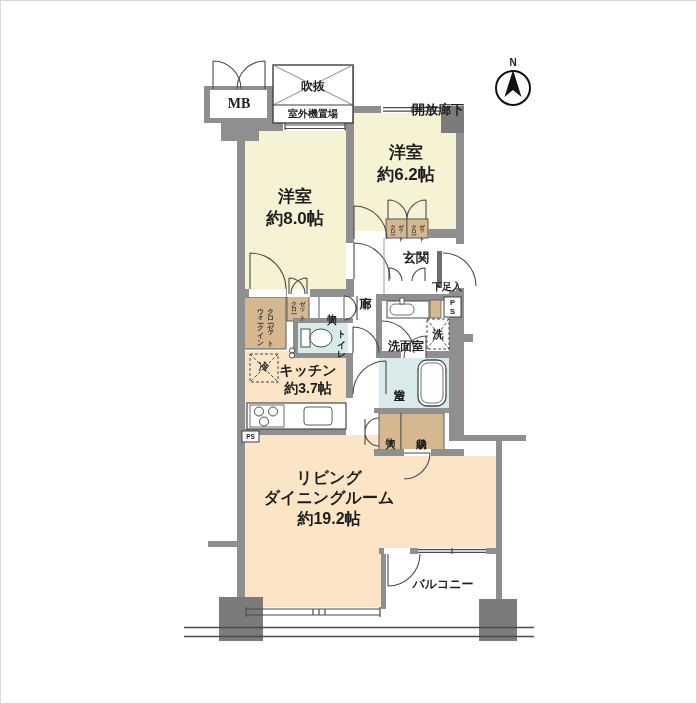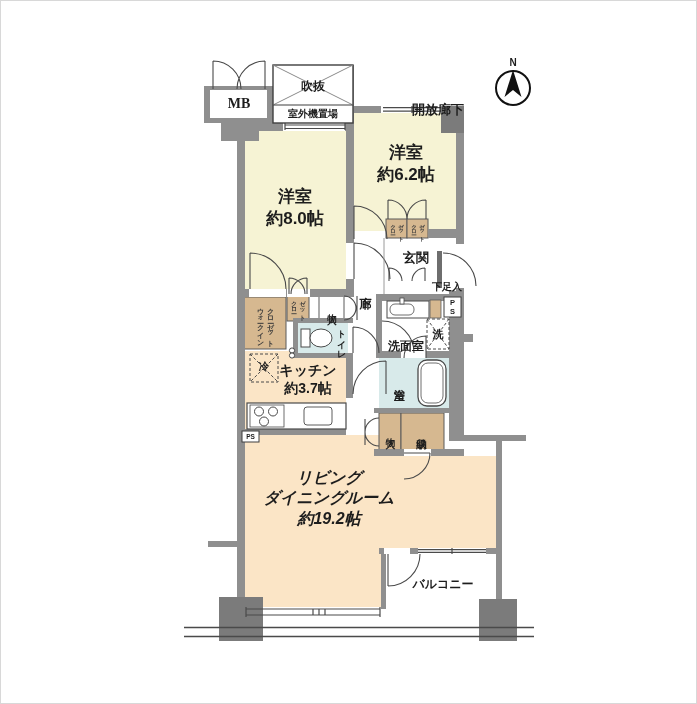--- a/index.html
+++ b/index.html
@@ -237,18 +237,18 @@
 クローゼット</div>
   <div class="v2lbl" style="left:395.5px;top:227.5px;font-size:5.5px;">クロー
 ゼット</div>
   <div class="v2lbl" style="left:416.5px;top:227.5px;font-size:5.5px;">クロー
 ゼット</div>
   <div class="lbl" style="left:263px;top:366px;font-size:10.5px;">冷</div>
   <div class="lbl" style="left:307px;top:379px;font-size:14px;">キッチン
 約3.7帖</div>
   <div class="vlbl" style="left:389px;top:430px;font-size:9.5px;letter-spacing:1px;">物入</div>
   <div class="vlbl" style="left:421px;top:430px;font-size:10.5px;letter-spacing:1px;">収納</div>
-  <div class="lbl" style="left:328px;top:498px;font-size:16px;font-style:italic;">リビング
+  <div class="lbl" style="left:328px;top:498px;font-size:16px;">リビング
 ダイニングルーム
 約19.2帖</div>
   <div class="lbl" style="left:442px;top:584px;font-size:12px;text-align:center;">バルコニー</div>
   <div class="lbl" style="left:249.5px;top:435.5px;font-size:6.5px;">PS</div>
 </div>
 
 </body></html>

